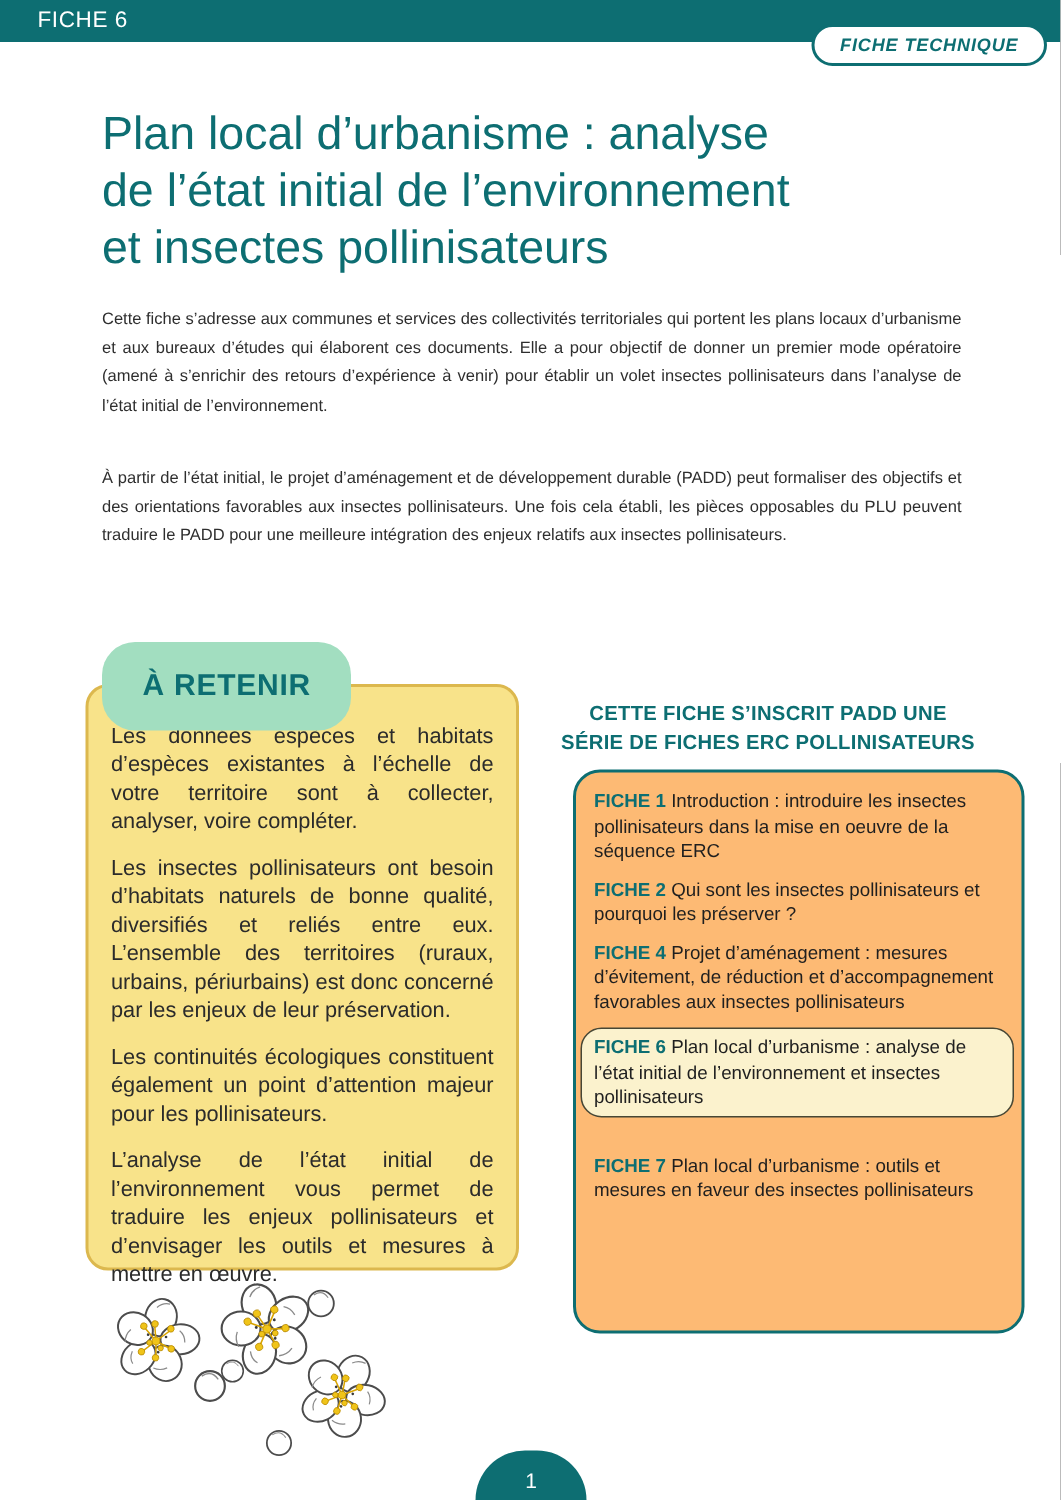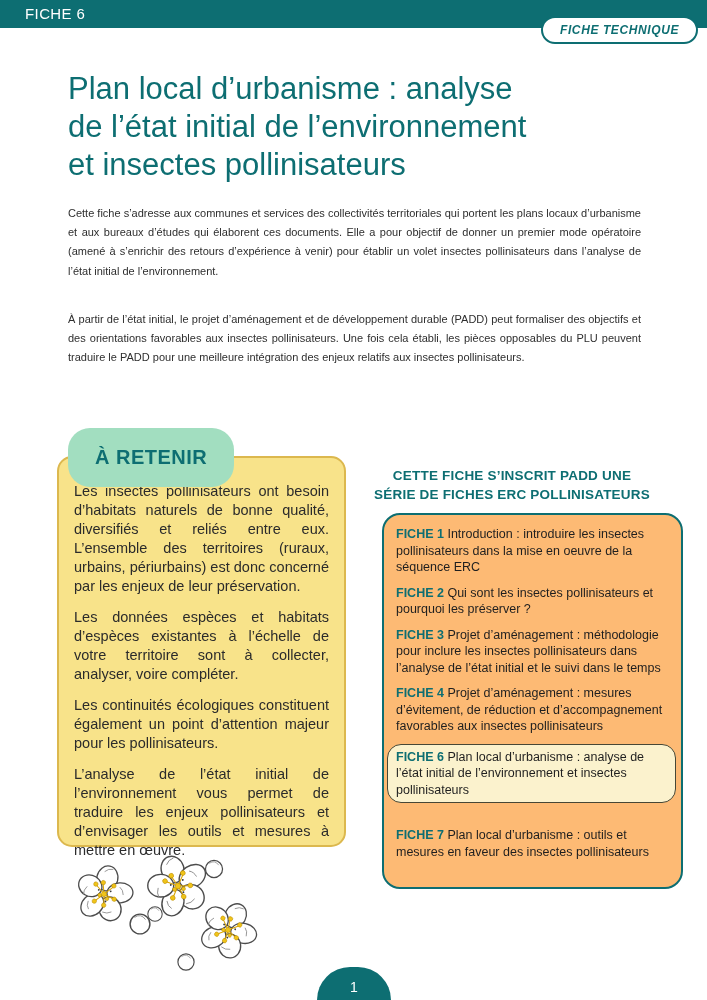--- a/index.html
+++ b/index.html
@@ -83,32 +83,31 @@
 
   <h1 class="title">Plan local d’urbanisme : analyse
 de l’état initial de l’environnement
 et insectes pollinisateurs</h1>
 
   <p class="intro p1">Cette fiche s’adresse aux communes et services des collectivités territoriales qui portent les plans locaux d’urbanisme et aux bureaux d’études qui élaborent ces documents. Elle a pour objectif de donner un premier mode opératoire (amené à s’enrichir des retours d’expérience à venir) pour établir un volet insectes pollinisateurs dans l’analyse de l’état initial de l’environnement.</p>
   <p class="intro p2">À partir de l’état initial, le projet d’aménagement et de développement durable (PADD) peut formaliser des objectifs et des orientations favorables aux insectes pollinisateurs. Une fois cela établi, les pièces opposables du PLU peuvent traduire le PADD pour une meilleure intégration des enjeux relatifs aux insectes pollinisateurs.</p>
 
   <div class="retenir-badge">À RETENIR</div>
   <div class="yellow-box">
+    <p>Les données espèces et habitats d’espèces existantes à l’échelle de votre territoire sont à collecter, analyser, voire compléter.</p>
     <p>Les insectes pollinisateurs ont besoin d’habitats naturels de bonne qualité, diversifiés et reliés entre eux. L’ensemble des territoires (ruraux, urbains, périurbains) est donc concerné par les enjeux de leur préservation.</p>
-    <p>Les données espèces et habitats d’espèces existantes à l’échelle de votre territoire sont à collecter, analyser, voire compléter.</p>
     <p>Les continuités écologiques constituent également un point d’attention majeur pour les  pollinisateurs.</p>
     <p>L’analyse de l’état initial de l’environnement vous permet de traduire les enjeux pollinisateurs et d’envisager les outils et mesures à mettre en œuvre.</p>
   </div>
 
   <div class="series-heading">CETTE FICHE S’INSCRIT PADD UNE
 SÉRIE DE FICHES ERC POLLINISATEURS</div>
   <div class="series-box">
     <div class="series-item"><span class="fiche-label">FICHE 1</span> <span>Introduction : introduire les insectes pollinisateurs dans la mise en oeuvre de la séquence ERC</span></div>
     <div class="series-item"><span class="fiche-label">FICHE 2</span> <span>Qui sont les insectes pollinisateurs et pourquoi les préserver ?</span></div>
-    <div class="series-item"><span class="fiche-label">FICHE 3</span> <span>Projet d’aménagement : méthodologie pour inclure les insectes pollinisateurs dans l’analyse de l’état initial et le suivi dans le temps</span></div>
     <div class="series-item"><span class="fiche-label">FICHE 4</span> <span>Projet d’aménagement : mesures d’évitement, de réduction et d’accompagnement favorables aux insectes pollinisateurs</span></div>
     <div class="series-item highlight"><span class="fiche-label">FICHE 6</span> <span>Plan local d’urbanisme : analyse de l’état initial de l’environnement et insectes pollinisateurs</span></div>
     <div class="series-item"><span class="fiche-label">FICHE 7</span> <span>Plan local d’urbanisme : outils et mesures en faveur des insectes pollinisateurs</span></div>
   </div>
 
   <svg class="flowers" width="224" height="140" viewBox="0 0 224 140" aria-hidden="true">
     <defs>
       <g id="petals">
         <g fill="#ffffff" stroke="#4c4c4c" stroke-width="1.3" stroke-linejoin="round">
           <ellipse cx="0" cy="-16" rx="10.5" ry="12.5"></ellipse>

